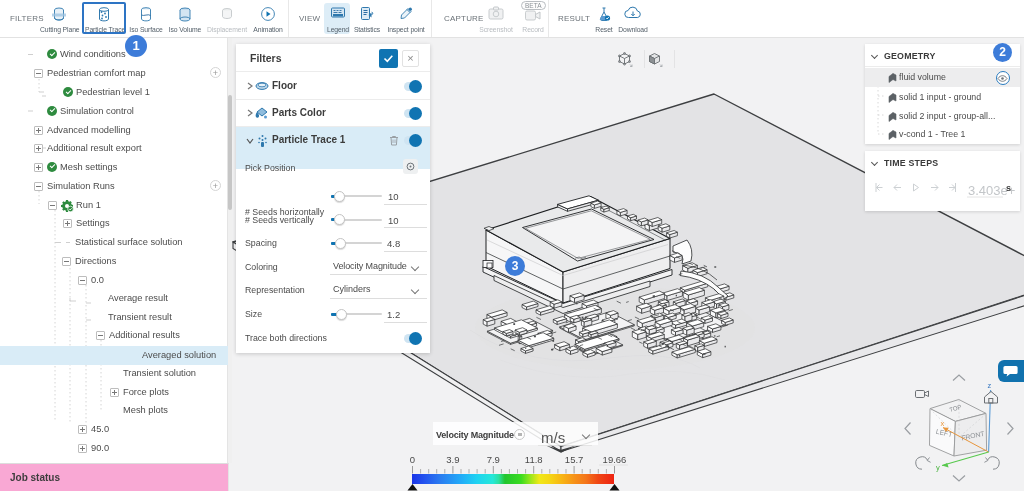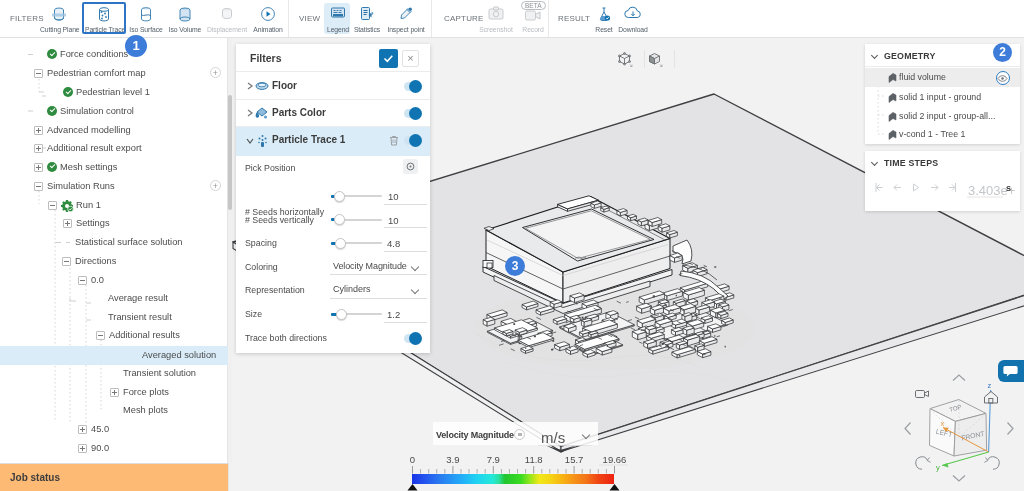--- a/index.html
+++ b/index.html
@@ -26,21 +26,21 @@
   #treethumb { position:absolute; left:228px; top:95px; width:4px; height:115px; background:#c6c6c6; border-radius:2px; z-index:22; }
   .trow { position:absolute; left:0; width:228px; height:19px; line-height:19px; white-space:nowrap; }
   .trow .txt { position:absolute; top:0; }
   .exp { position:absolute; top:5px; width:9px; height:9px; border:1px solid #bdbdbd; border-radius:1px; background:#fff; }
   .exp:before { content:""; position:absolute; left:1px; right:1px; top:3px; height:1px; background:#777; }
   .exp.plus:after { content:""; position:absolute; left:3px; top:1px; bottom:1px; width:1px; background:#777; }
   .chk { position:absolute; top:4px; width:10px; height:10px; border-radius:50%; background:#2e8b3f; }
   .chk:before { content:""; position:absolute; left:2.5px; top:2.5px; width:4px; height:2px; border-left:1.4px solid #fff; border-bottom:1.4px solid #fff; transform:rotate(-45deg); }
   .addbtn { position:absolute; top:3px; left:210px; width:11px; height:11px; border:1px solid #d5d5d5; border-radius:50%; color:#999; font-size:9px; line-height:10px; text-align:center; background:#fff; }
   .hl { background:#d9ecf7; }
-  #jobstatus { position:absolute; left:0; top:463px; width:229px; height:28px; background:#fdba74; border-top:1px solid #ddd; border-right:1px solid #e4e4e4; z-index:20; }
+  #jobstatus { position:absolute; left:0; top:463px; width:229px; height:28px; background:#f9a8d4; border-top:1px solid #ddd; border-right:1px solid #e4e4e4; z-index:20; }
   #jobstatus span { position:absolute; left:10px; top:8px; font-size:10px; font-weight:bold; color:#3d3d3d; }
 
   
   #filters { position:absolute; left:236px; top:44px; width:194px; height:309px; background:#fff; box-shadow:0 1px 4px rgba(0,0,0,.18); z-index:25; font-size:8.8px; color:#4a4a4a; }
   .frow { position:absolute; left:0; width:194px; }
   .fhdr { font-size:10.5px; font-weight:bold; color:#3c3c3c; }
   .toggle { position:absolute; width:17px; height:9px; border-radius:5px; background:#cfe4f2; }
   .toggle:after { content:""; position:absolute; right:-1px; top:-2.5px; width:13px; height:13px; border-radius:50%; background:#1074b2; }
   .slider { position:absolute; height:10px; }
   .slider .track { position:absolute; left:0; top:4.5px; width:100%; height:2px; background:#d4d4d4; border-radius:1px; }
@@ -622,21 +622,21 @@
   <svg class="abs" width="228" height="425" style="left:0;top:0;">
     <g stroke="#d4d4d4" stroke-dasharray="1.5,2.5" fill="none">
       <path d="M39 41v13M39 153v13M55 172v212M70 230v155M86 247v145M101 302v72"></path>
     </g>
     <g stroke="#cfcfcf" fill="none">
       <path d="M28 16.5h5M39 54h5M42 58h4M28 73h5M42 110h4M55 204.5h6M66 204.5h4M70 260v3M70 263h6M86 265h5M86 282h5M101 317h6M101 325h5M116 326h5"></path>
     </g>
   </svg>
   <div class="trow" style="top:7.3px;">
       <span class="chk" style="left:47px;"></span>
-      <span class="txt" style="left:60px;">Force conditions</span>
+      <span class="txt" style="left:60px;">Wind conditions</span>
     </div>
   <div class="trow" style="top:26.1px;">
       <span class="exp" style="left:34px;"></span>
       <span class="txt" style="left:47px;">Pedestrian comfort map</span>
       <span class="addbtn">+</span>
     </div>
   <div class="trow" style="top:45.4px;">
       <span class="chk" style="left:63px;"></span>
       <span class="txt" style="left:76px;">Pedestrian level 1</span>
     </div>
@@ -751,21 +751,21 @@
         <path d="M1 1l4 3-4 3" stroke="#777" fill="none" stroke-width="1.2"></path>
       </svg>
     <svg class="abs" style="left:18px; top:6px;" width="15" height="14" viewBox="0 0 15 14">
         <path d="M3 6l5-4 5 4-5 4z" fill="#8fbcdd" stroke="#2e78ad"></path>
         <path d="M3 6c-1.5 2-2 4.5-.5 5.5S5.5 11 5 9z" fill="#2e78ad"></path>
         <circle cx="11.5" cy="11" r="1.5" fill="#5b9bd1"></circle>
       </svg>
     <span class="fhdr abs" style="left:36px; top:7px; font-size:10px;">Parts Color</span>
     <span class="toggle" style="left:168px; top:9px;"></span>
   </div>
-  <div class="frow" style="top:83px; height:29px; background:#d9ecf7;">
+  <div class="frow" style="top:83px; height:42px; background:#d9ecf7;">
     <svg class="abs" style="left:10px; top:11px;" width="8" height="6" viewBox="0 0 8 6">
         <path d="M1 1l3 4 3-4" stroke="#555" fill="none" stroke-width="1.2"></path>
       </svg>
     <svg class="abs" style="left:21px; top:7px;" width="11" height="14" viewBox="0 0 11 14">
         <g fill="#2e78ad">
           <circle cx="5.5" cy="2" r="1"></circle>
           <circle cx="2.5" cy="4.5" r="1"></circle>
           <circle cx="8.5" cy="4.5" r="1"></circle>
           <circle cx="5.5" cy="6" r="1"></circle>
           <rect x="4" y="8" width="3" height="5" rx="1"></rect>

